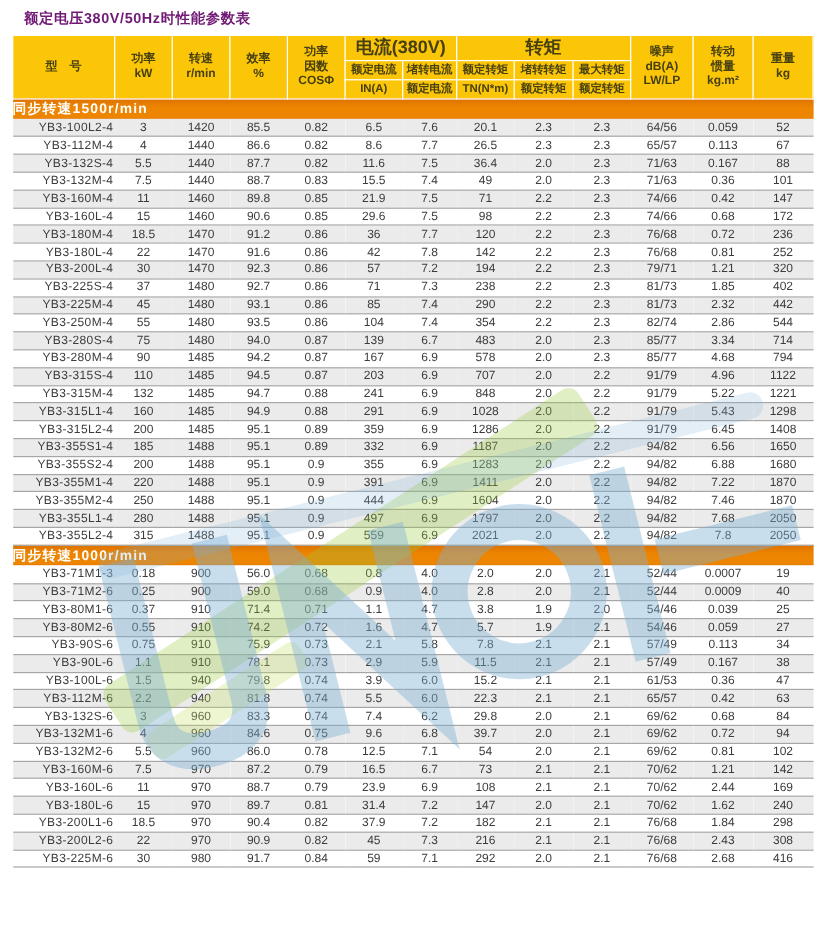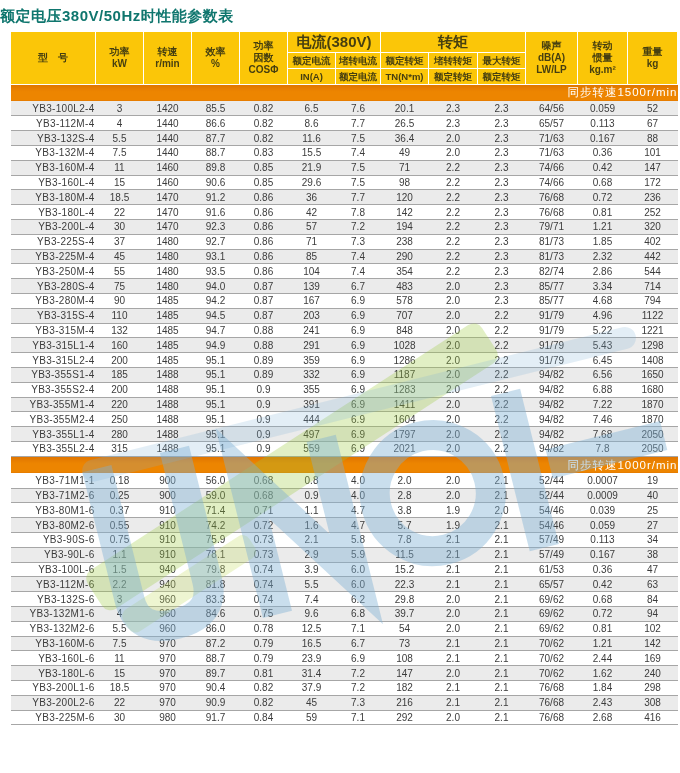--- a/index.html
+++ b/index.html
@@ -5,38 +5,38 @@
   :root{
     --header-bg:#fbc608; --header-text:#463f10;
     --band-bg:#ed8500; --band-bg-dark:#df7300; --band-text:#ffffff;
     --stripe:#ebebeb; --row-line:#a6a6a6; --text:#3c3c3c;
     --wm-blue:#7fb0d4; --wm-green:#9acb3c;
   }
   *{box-sizing:border-box; margin:0; padding:0;}
   html,body{width:680px; background:#ffffff; font-family:"Liberation Sans","DejaVu Sans",sans-serif;}
   body{height:773px; position:relative; overflow:hidden;}
   .page-title{
-    font-size:15px; font-weight:bold; color:#0f766e;
-    padding:7px 0 5px 0; letter-spacing:.5px;
+    font-size:12px; font-weight:bold; color:#701a75;
+    padding:7px 0 5px 20px; letter-spacing:.5px;
   }
   table.spec{
     margin-left:10px; width:667px; border-collapse:collapse; table-layout:fixed;
   }
   thead th{
     background:var(--header-bg); color:var(--header-text);
     border:1px solid #ffffff; font-weight:bold;
     font-size:10px; line-height:1.18; text-align:center; vertical-align:middle;
     white-space:pre-line; padding:1px 0;
   }
   thead tr.h-group th.group{font-size:15px; height:17px;}
   thead tr.h-sub th{height:16px; font-size:9.5px;}
   tbody.band-row td{
     background:linear-gradient(180deg, var(--band-bg-dark), var(--band-bg) 45%, var(--band-bg));
-    color:var(--band-text); font-size:11.5px; font-weight:normal;
-    text-align:right; height:17px; letter-spacing:1px;
+    color:var(--band-text); font-size:11.5px; font-weight:bold;
+    text-align:left; height:17px; letter-spacing:1px;
   }
   tbody.data td{
     font-size:10px; color:var(--text); text-align:center;
     height:14.8px; border-bottom:1px solid var(--row-line);
     overflow:hidden; white-space:nowrap; padding:0 1px;
   }
   tbody.data td.model{text-align:right; padding-left:8px; letter-spacing:.3px;}
   tbody.data tr.stripe td{background:var(--stripe);}
   .watermark{
     position:absolute; left:0; top:0; width:680px; height:773px;
@@ -469,21 +469,21 @@
         <td>2050</td>
       </tr>
     </tbody>
   <tbody class="band-row">
     <tr>
         <td colspan="13">同步转速1000r/min</td>
       </tr>
   </tbody>
   <tbody class="data" id="tbody-1000">
       <tr>
-        <td class="model">YB3-71M1-1</td>
+        <td class="model">YB3-71M1-3</td>
         <td>0.18</td>
         <td>900</td>
         <td>56.0</td>
         <td>0.68</td>
         <td>0.8</td>
         <td>4.0</td>
         <td>2.0</td>
         <td>2.0</td>
         <td>2.1</td>
         <td>52/44</td>

